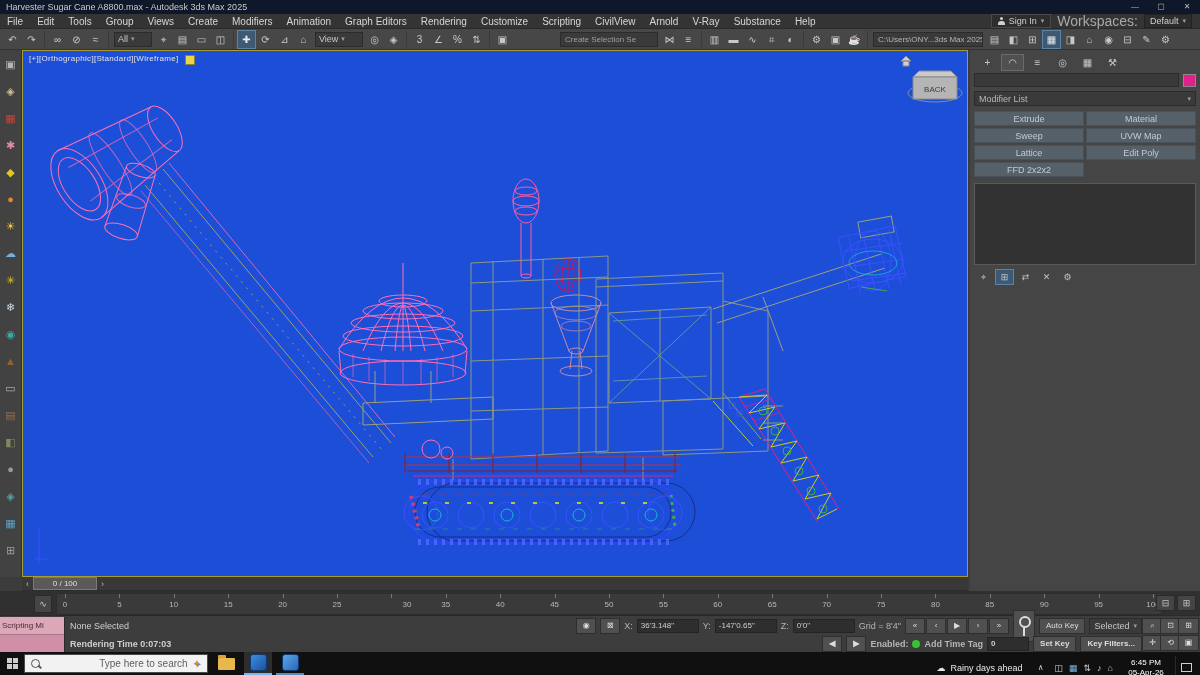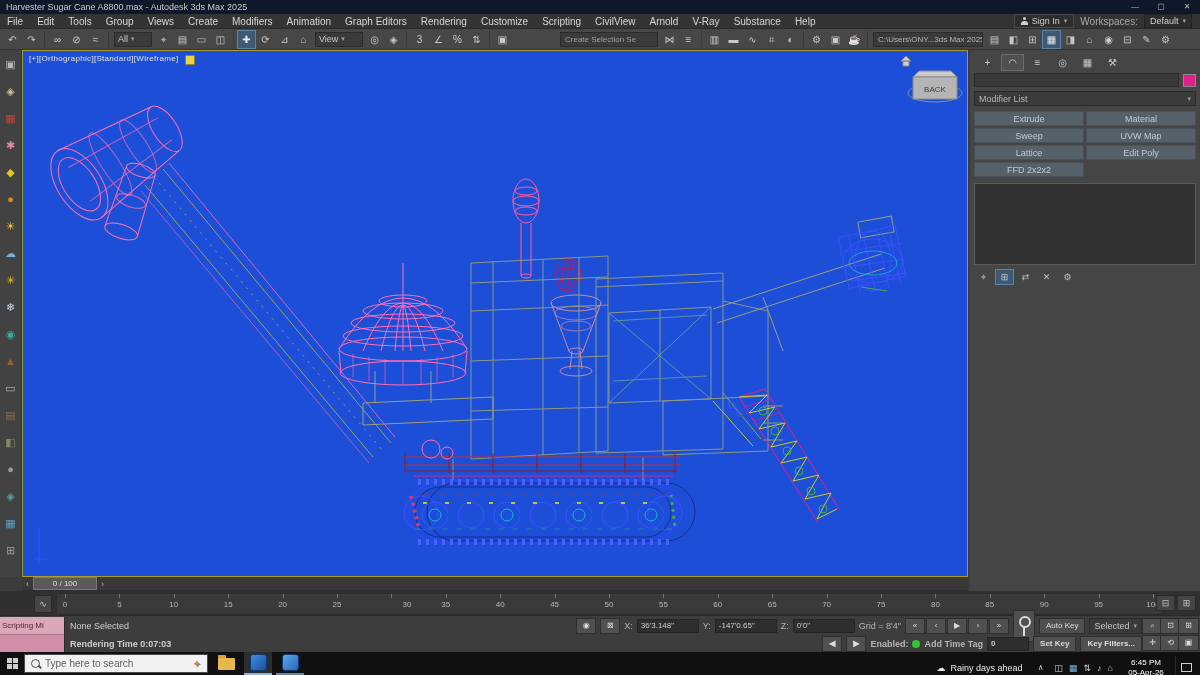--- a/index.html
+++ b/index.html
@@ -14,21 +14,21 @@
 
   
   .menubar{position:absolute;left:0;top:14px;width:1200px;height:15px;background:#343434;display:flex;align-items:center;border-bottom:1px solid #2a2a2a;box-sizing:border-box;}
   .menu-items{display:flex;}
   .menu-item{padding:0 7px;font-size:10px;line-height:15px;color:#d6d6d6;white-space:nowrap;}
   .menubar-right{margin-left:auto;display:flex;align-items:center;gap:6px;padding-right:8px;}
   .signin{display:flex;align-items:center;gap:4px;background:#2d2d2d;border:1px solid #4a4a4a;height:12px;padding:0 6px;font-size:9px;color:#cfcfcf;}
   .person{width:7px;height:8px;position:relative;display:inline-block;}
   .person::before{content:"";position:absolute;left:2px;top:0;width:3px;height:3px;border-radius:50%;background:#cfcfcf;}
   .person::after{content:"";position:absolute;left:0;top:4px;width:7px;height:4px;border-radius:3px 3px 0 0;background:#cfcfcf;}
-  .ws-label{font-size:10px;color:#a8a8a8;}
+  .ws-label{font-size:14px;color:#a8a8a8;}
   .ws-dd{display:flex;align-items:center;gap:4px;background:#2d2d2d;border:1px solid #222;height:12px;padding:0 5px;font-size:9px;color:#cfcfcf;}
   .caret{font-size:7px;color:#9a9a9a;}
 
   
   .toolbar{position:absolute;left:0;top:29px;width:1200px;height:21px;background:#474747;border-bottom:1px solid #333;
            display:flex;align-items:center;padding:0 3px;box-sizing:border-box;overflow:hidden;}
   .tb-icon{width:17px;height:17px;line-height:17px;text-align:center;font-size:10px;color:#c8c8c8;border:1px solid transparent;flex:0 0 auto;}
   .tb-icon.active{background:#3d5a74;border-color:#5a83a6;color:#e8e8e8;}
   .tb-sep{width:1px;height:16px;background:#3a3a3a;margin:0 3px;flex:0 0 auto;}
   .tb-dd{height:13px;background:#3a3a3a;border:1px solid #2b2b2b;color:#c8c8c8;font-size:9px;display:flex;align-items:center;padding:0 3px;gap:3px;margin:0 2px;flex:0 0 auto;}
@@ -103,21 +103,21 @@
   .navgrid{position:absolute;right:2px;top:2px;width:56px;display:grid;grid-template-columns:repeat(3,17px);grid-auto-rows:16px;gap:1px;}
   .navgrid .sb-btn{min-width:15px;}
 
   
   .taskbar{position:absolute;left:0;top:652px;width:1200px;height:23px;background:#101010;display:flex;align-items:center;}
   .start{width:24px;height:23px;display:grid;grid-template-columns:5px 5px;grid-auto-rows:5px;gap:1px;justify-content:center;align-content:center;}
   .start i{background:#cfcfcf;display:block;}
   .search{width:184px;height:19px;background:#f2f2f2;border:1px solid #4a4a4a;display:flex;align-items:center;gap:5px;padding:0 6px;box-sizing:border-box;}
   .mag{width:7px;height:7px;border:1.5px solid #555;border-radius:50%;position:relative;flex:0 0 auto;}
   .mag::after{content:"";position:absolute;left:6px;top:6px;width:4px;height:1.5px;background:#555;transform:rotate(45deg);}
-  .stext{font-size:10px;color:#5f5f5f;white-space:nowrap;flex:1;}
+  .stext{font-size:10px;color:#5f5f5f;white-space:nowrap;flex:1;text-align:right;}
   .spark{font-size:10px;color:#e08a2a;text-shadow:1px 1px 0 #3a8fd8;flex:0 0 auto;}
   .tb-app{width:28px;height:23px;display:flex;align-items:center;justify-content:center;margin-left:4px;box-sizing:border-box;}
   .tb-app.active{background:rgba(255,255,255,0.12);border-bottom:2px solid #76b9ed;}
   .tb-app.open{border-bottom:2px solid #5a8cb8;}
   .folder-ic{width:17px;height:12px;background:#e8b84b;border-radius:1px;position:relative;}
   .folder-ic::before{content:"";position:absolute;left:0;top:-3px;width:8px;height:3px;background:#d9a33b;border-radius:1px 1px 0 0;}
   .max-ic{width:17px;height:17px;border-radius:3px;background:linear-gradient(135deg,#3b8fe0,#1c4fa0);border:1px solid #123a6e;box-sizing:border-box;}
   .max-ic.alt{background:linear-gradient(135deg,#58a8e8,#2a66b8);}
   .tb-right{margin-left:auto;display:flex;align-items:center;}
   .weather{display:flex;align-items:center;gap:5px;padding:0 8px;height:23px;}

